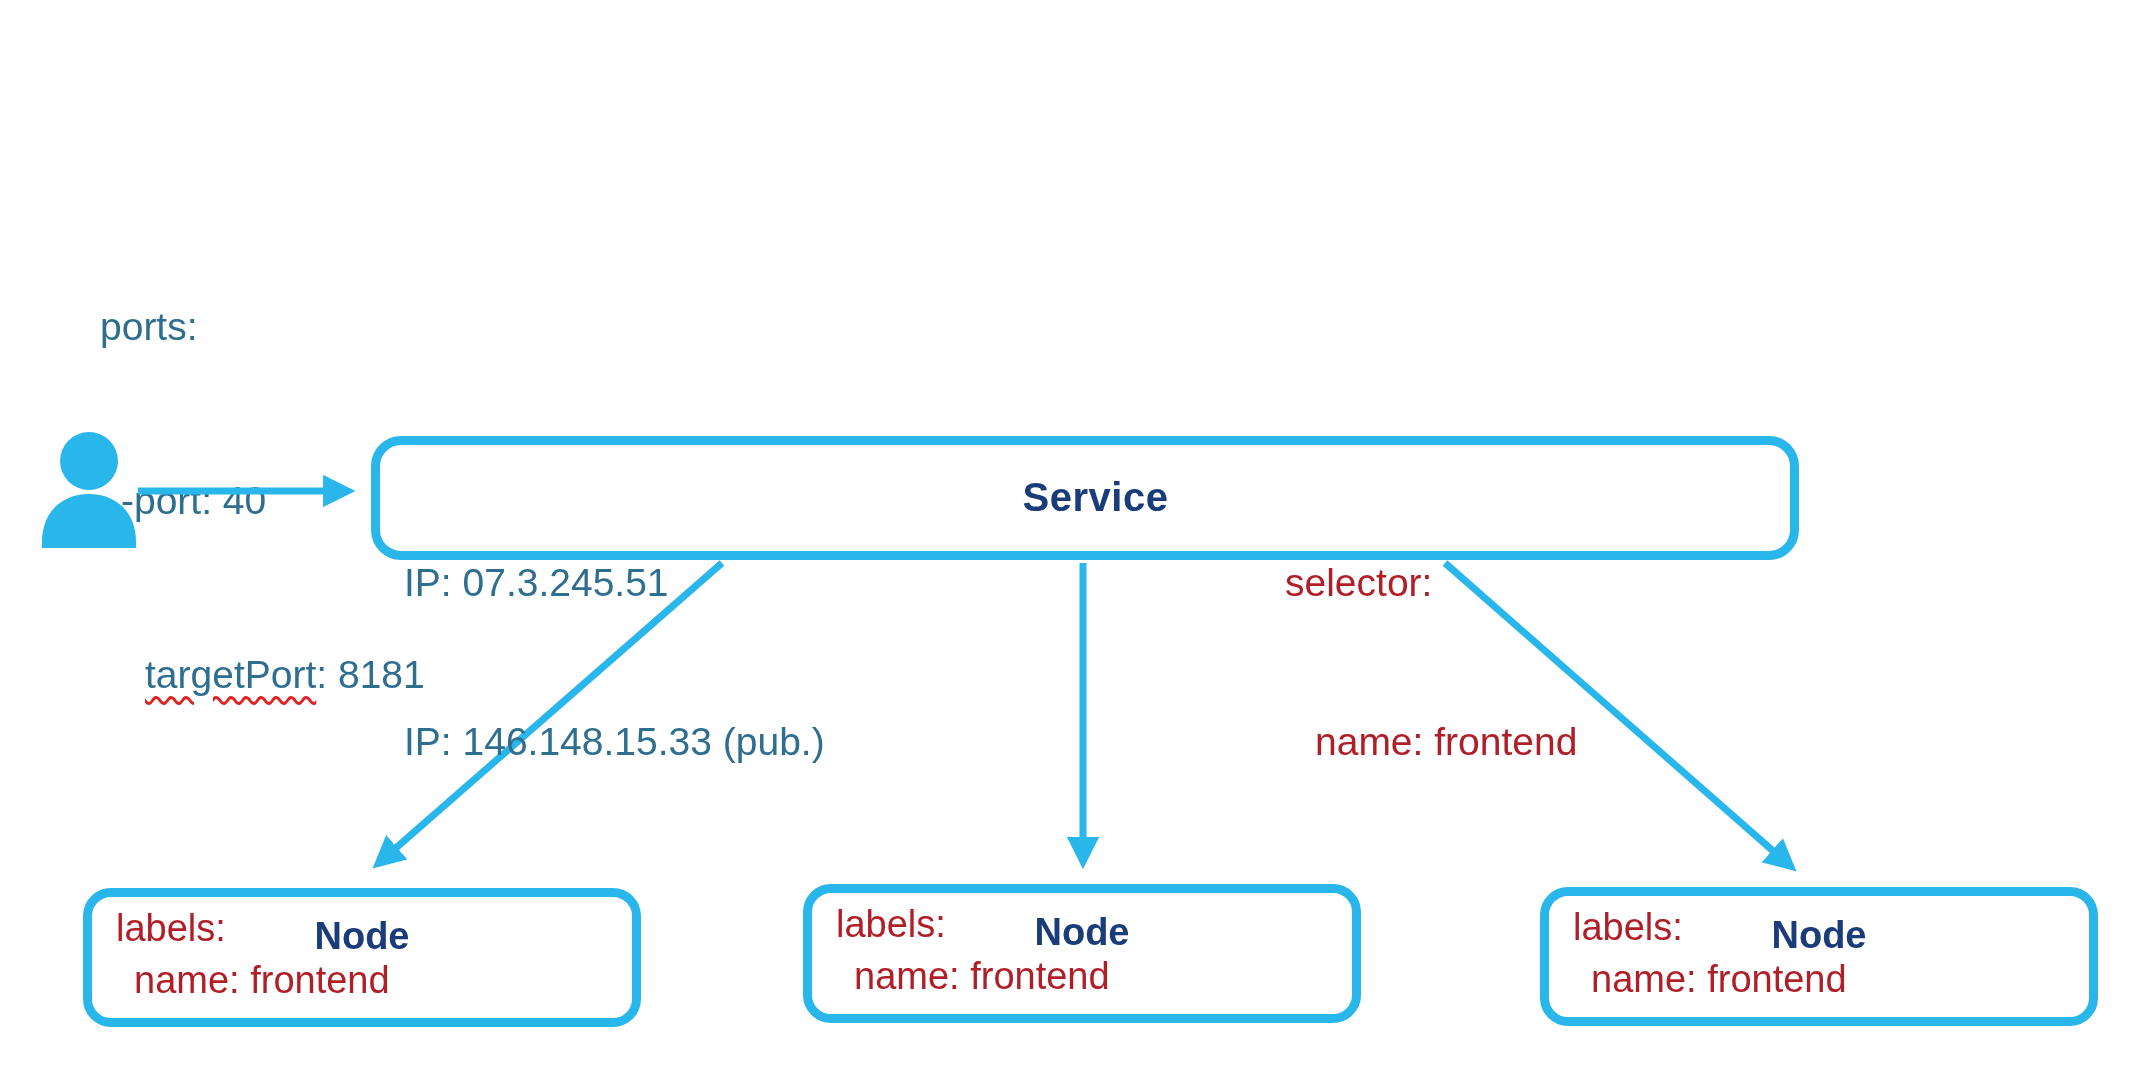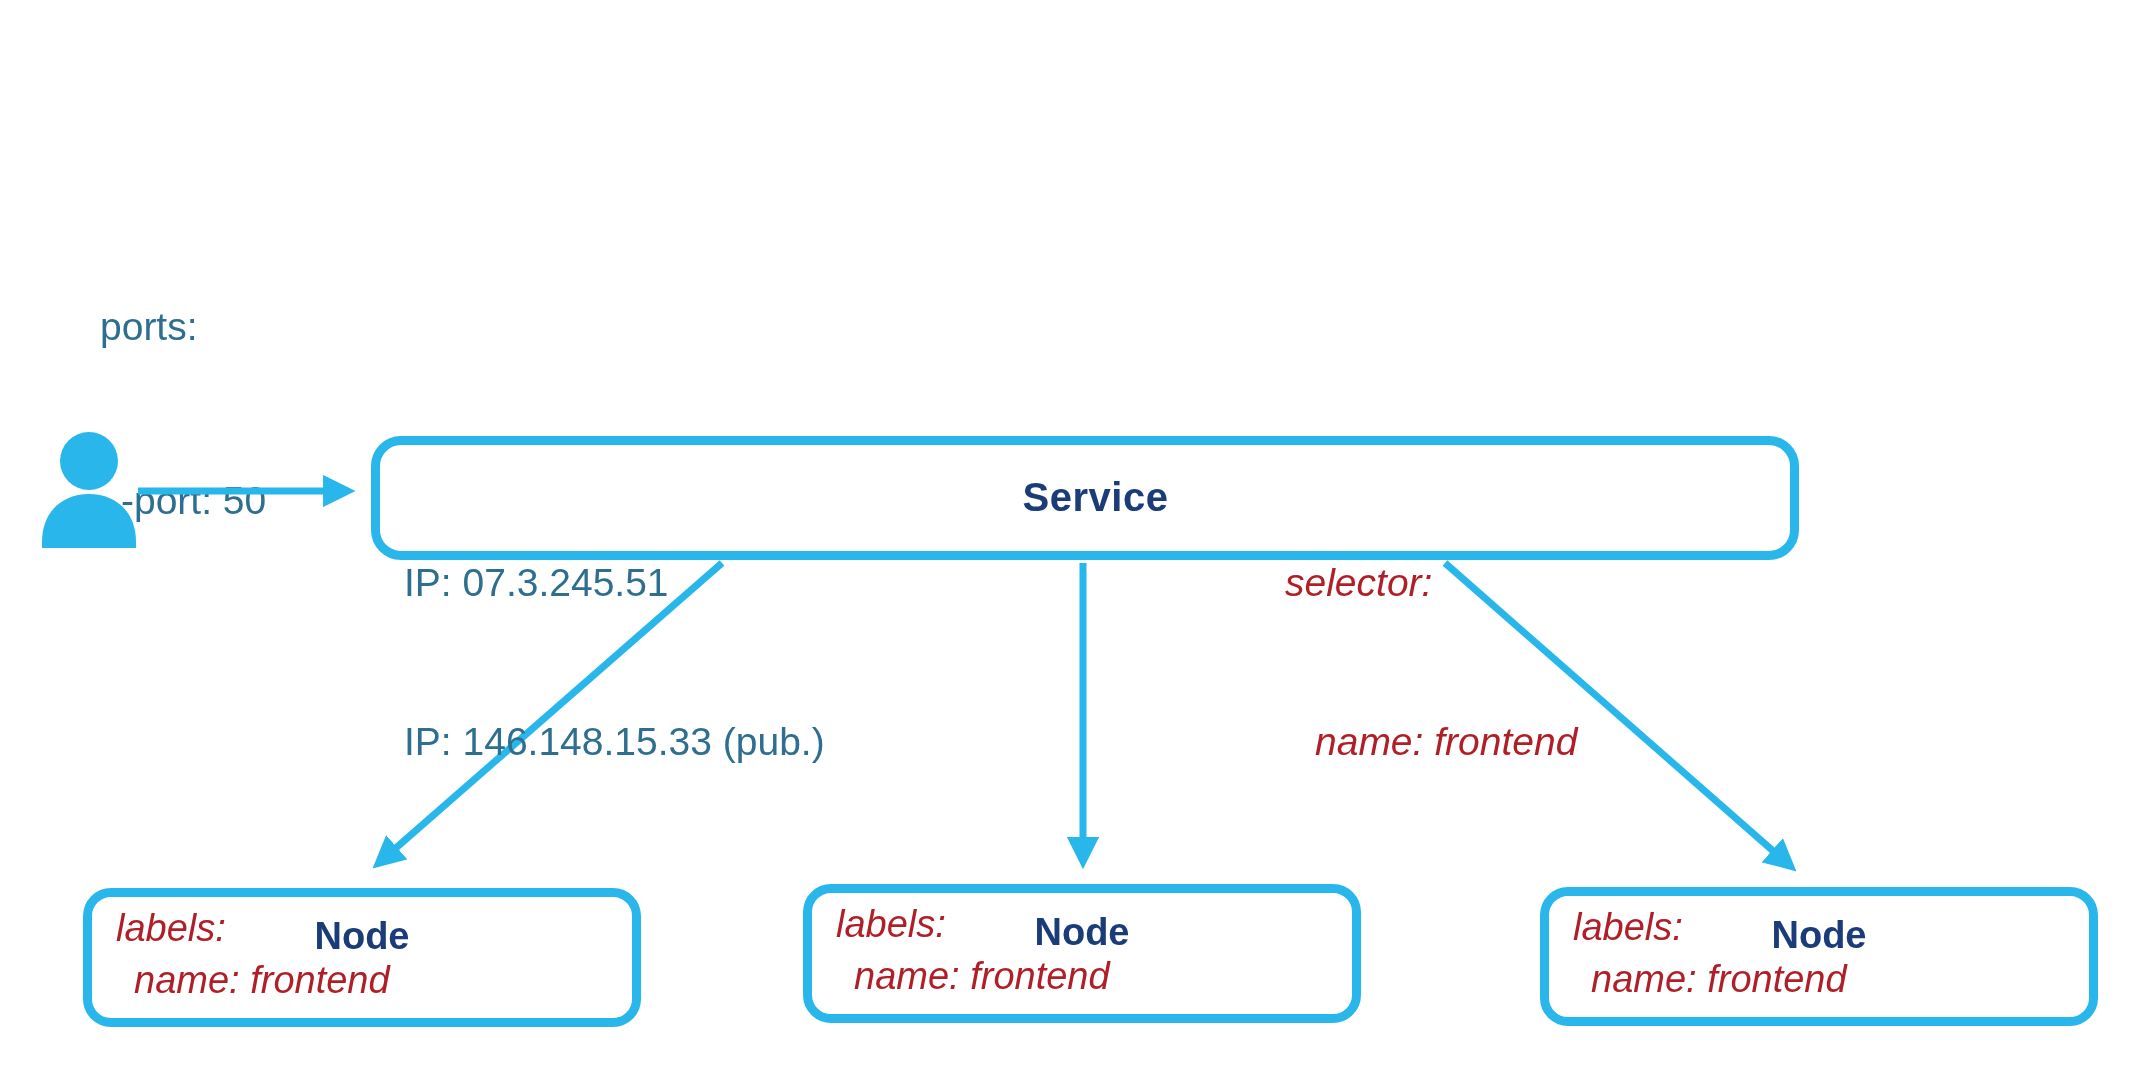--- a/index.html
+++ b/index.html
@@ -7,21 +7,21 @@
     position: relative;
     width: 2156px;
     height: 1082px;
     background: #ffffff;
     font-family: "Liberation Sans", sans-serif;
     overflow: hidden;
   }
 
   .teal { color: var(--teal-text, #2E6E8E); }
   .navy { color: var(--navy-text, #1A3C78); font-weight: 700; }
-  .red  { color: var(--red-text, #B01F27); font-style: italic; }
+  .red  { color: var(--red-text, #B01F27); }
 
   
   .yaml {
     position: absolute;
     left: 100px;
     top: 182px;
     font-size: 39px;
     line-height: 58px;
     white-space: pre;
   }
@@ -119,21 +119,22 @@
     font-size: 38px;
   }
 </style>
 </head>
 <body>
 
 <div class="canvas">
 
   <div class="yaml teal">
     <div class="l1">ports:</div>
-    <div class="l2">-port: 50</div>
+    <div class="l2">-port: 40</div>
+    <div class="l3"><span class="wavy">targetPort</span><span>: 8181</span></div>
   </div>
 
   <svg class="overlay" viewBox="0 0 2156 1082" xmlns="http://www.w3.org/2000/svg">
     <defs>
       <marker id="ah" viewBox="0 0 10 10" refX="6.5" refY="5" markerWidth="4.6" markerHeight="4.6" orient="auto" markerUnits="strokeWidth">
         <path class="ahp" d="M0,0 L10,5 L0,10 z"></path>
       </marker>
     </defs>
     <line x1="138" y1="491" x2="344" y2="491" marker-end="url(#ah)"></line>
     <line x1="722" y1="563" x2="381" y2="861" marker-end="url(#ah)"></line>

